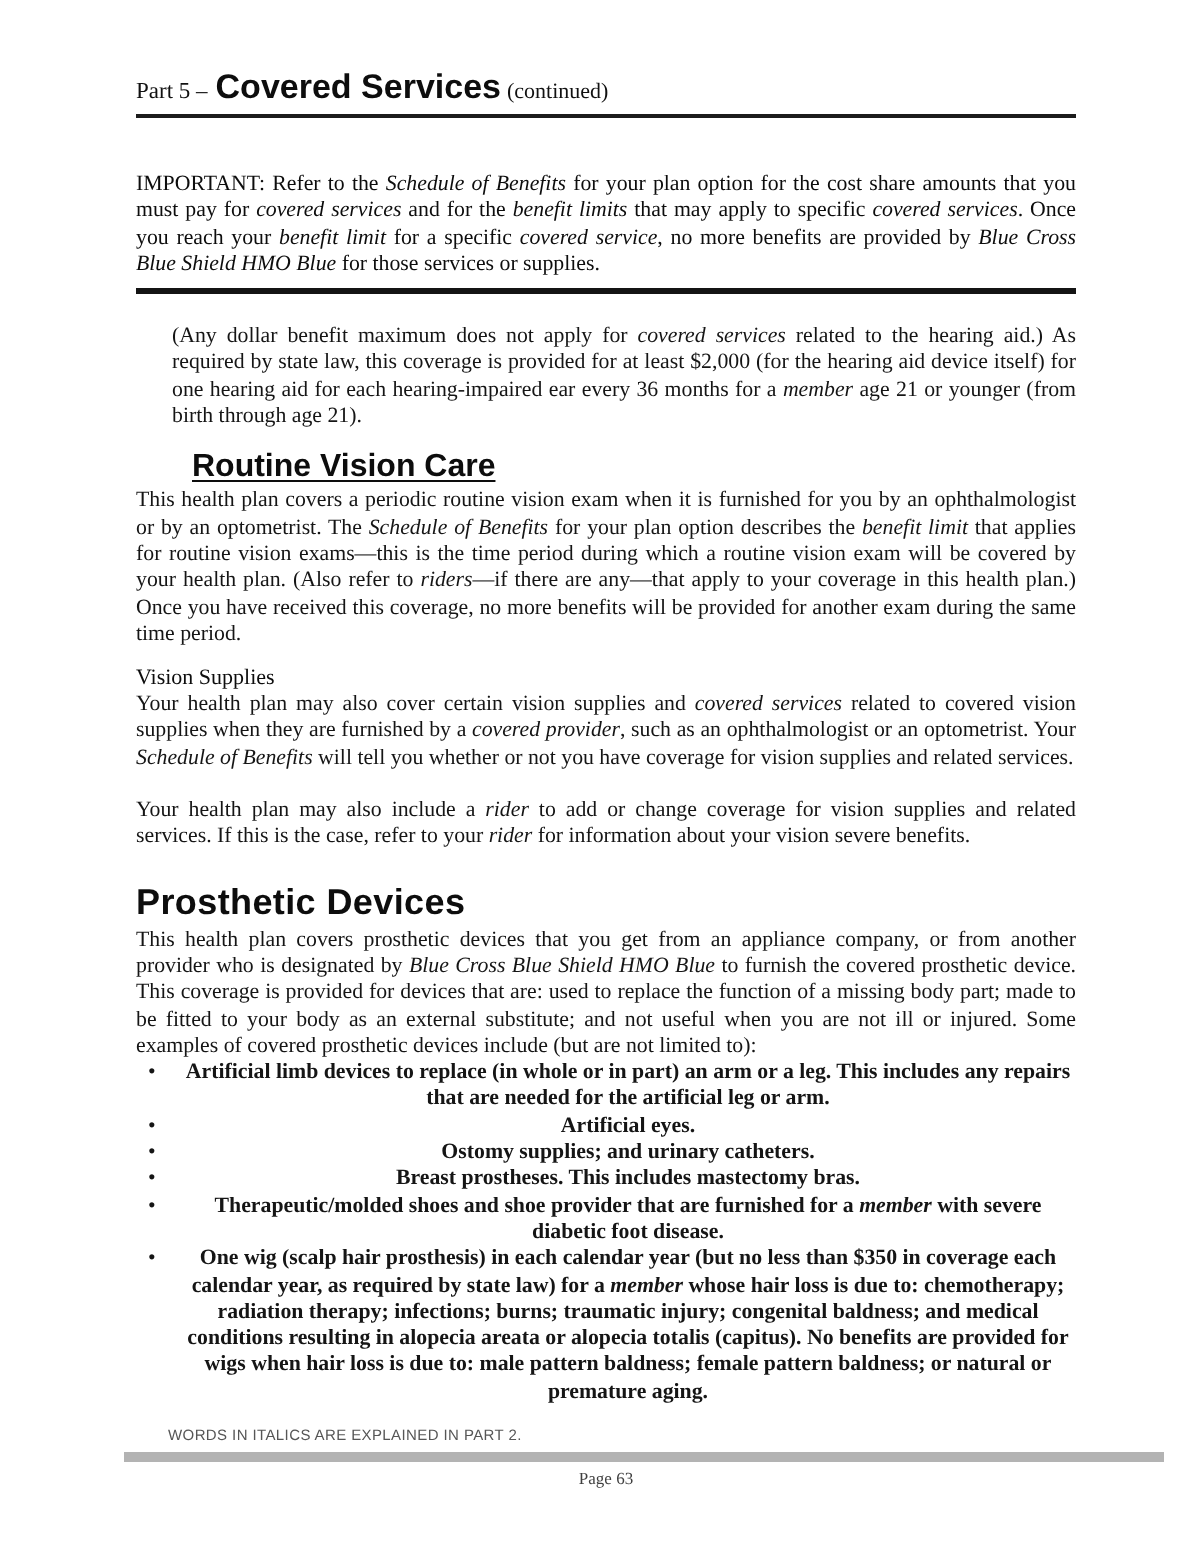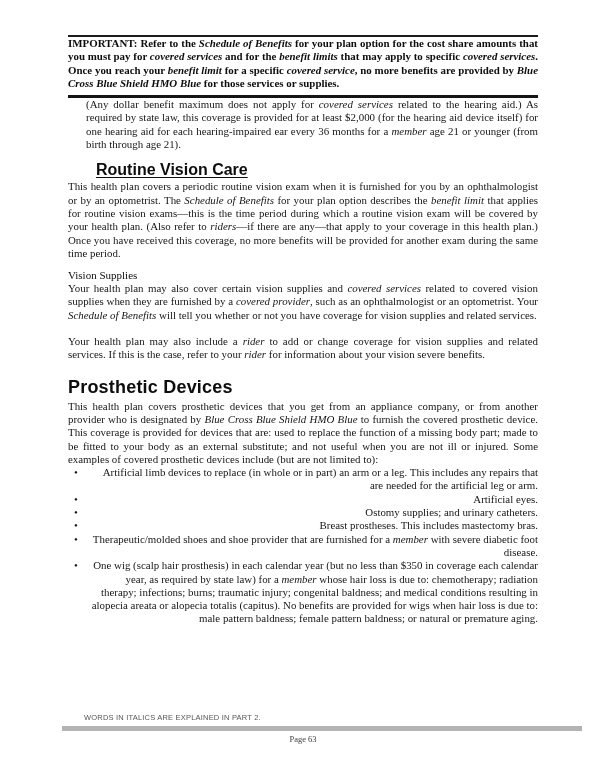--- a/index.html
+++ b/index.html
@@ -12,61 +12,64 @@
 
   
   .header-line { white-space:nowrap; line-height:20px; }
   .part-label { font-size:11.5px; color:#111; }
   .doc-title  { font-family:"Liberation Sans", sans-serif; font-weight:700; font-size:17px; margin:0 3px 0 4px; color:#0d0d0d; }
   .continued  { font-size:11px; color:#111; }
   .header-rule { height:2px; background:#1c1c1c; margin-top:1px; }
 
   
   p { margin:0; font-size:10.9px; line-height:13.3px; text-align:justify; }
-  .important { font-weight:700; color:#0d0d0d; }
+  .important { margin-top:27px; font-weight:400; color:#0d0d0d; }
   .thick-rule { height:3px; background:#141414; margin-top:5px; }
-  .hearing-note { padding-left:18px; }
+  .hearing-note { margin-top:15px; padding-left:18px; }
 
   .h-rounded-small {
     margin:10px 0 1px 0; font-family:"Liberation Sans", sans-serif;
     font-weight:700; font-size:16px; color:#0d0d0d;
     text-decoration:underline; text-underline-offset:2px;padding-left:28px;
   }
   .h-serif { margin:9px 0 1px 0; font-weight:400; font-size:11px; color:#0d0d0d; }
   .vs-p2 { margin-top:13px; }
   .h-rounded-large {
     margin:15px 0 2px 0; font-family:"Liberation Sans", sans-serif;
     font-weight:700; font-size:18px; letter-spacing:0.2px; color:#0d0d0d;
   }
 
   
   ul.bullets { margin:0; padding:0; list-style:none; }
   ul.bullets li { display:flex; }
   .marker { flex:0 0 22px; box-sizing:border-box; padding-left:6px;
             font-size:10.9px; line-height:13.3px; }
-  .li-text { flex:1; font-size:10.9px; line-height:13.3px; text-align:right; }
+  .li-text { flex:1; font-size:10.9px; line-height:13.3px; text-align:center;font-weight:bold; }
 
   
   .footer-note {
     position:absolute; left:84px; top:713px;
     font-family:"Liberation Sans", sans-serif; font-size:7.5px;
     letter-spacing:0.2px; color:#565656;
   }
   .footer-bar { position:absolute; left:62px; top:726px; width:520px; height:5px; background:#b3b3b3; }
   .page-number {
     position:absolute; left:68px; top:734px; width:470px; text-align:center;
     font-family:Liberation Serif, serif; font-size:8.5px; color:#3f3f3f;
   }
 </style>
 </head>
 <body>
 
 <div class="page">
   <div class="content">
 
+    <div class="header-line">
+      <span class="part-label">Part 5 –</span><span class="doc-title">Covered Services</span><span class="continued">(continued)</span>
+    </div>
     <div class="header-rule"></div>
 
     <p class="important"><span>IMPORTANT: Refer to the </span><i>Schedule of Benefits</i><span> for your plan option for the cost share amounts that you must pay for </span><i>covered services</i><span> and for the </span><i>benefit limits</i><span> that may apply to specific </span><i>covered services</i><span>. Once you reach your </span><i>benefit limit</i><span> for a specific </span><i>covered service</i><span>, no more benefits are provided by </span><i>Blue Cross Blue Shield HMO Blue</i><span> for those services or supplies.</span></p>
     <div class="thick-rule"></div>
 
     <p class="hearing-note"><span>(Any dollar benefit maximum does not apply for </span><i>covered services</i><span> related to the hearing aid.) As required by state law, this coverage is provided for at least $2,000 (for the hearing aid device itself) for one hearing aid for each hearing-impaired ear every 36 months for a </span><i>member</i><span> age 21 or younger (from birth through age 21).</span></p>
 
     <div class="h-rounded-small">Routine Vision Care</div>
     <p><span>This health plan covers a periodic routine vision exam when it is furnished for you by an ophthalmologist or by an optometrist. The </span><i>Schedule of Benefits</i><span> for your plan option describes the </span><i>benefit limit</i><span> that applies for routine vision exams—this is the time period during which a routine vision exam will be covered by your health plan. (Also refer to </span><i>riders</i><span>—if there are any—that apply to your coverage in this health plan.) Once you have received this coverage, no more benefits will be provided for another exam during the same time period.</span></p>
 

